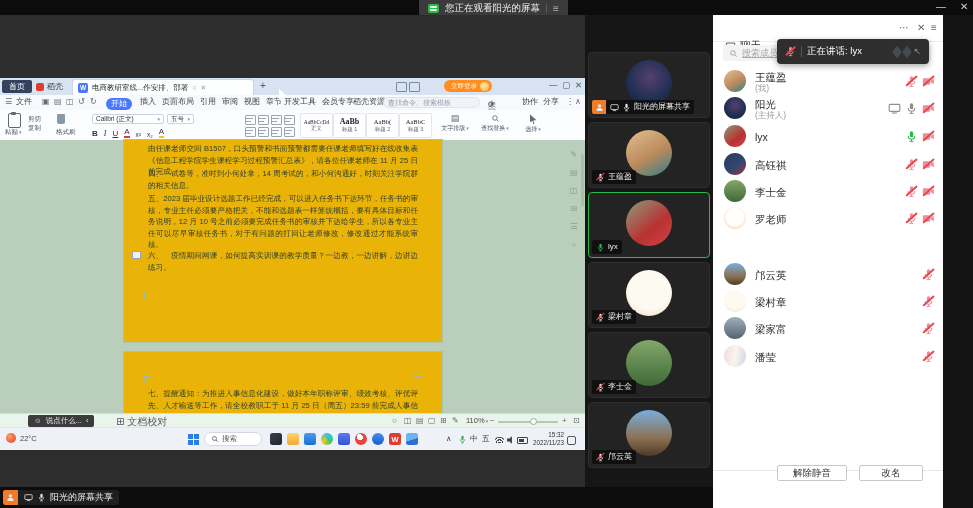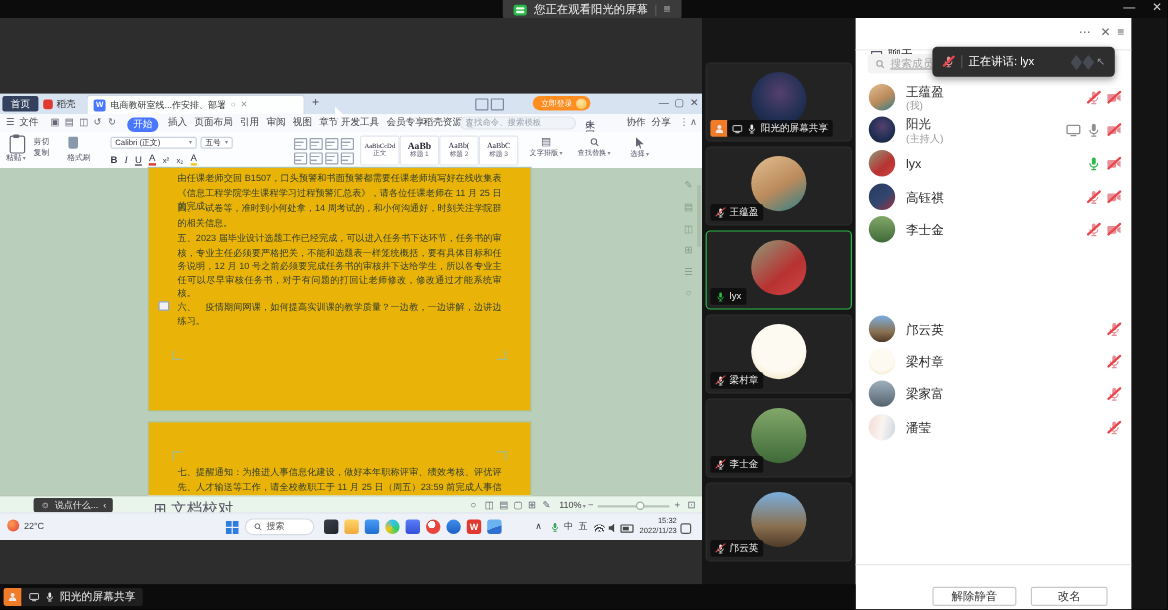--- a/index.html
+++ b/index.html
@@ -76,21 +76,21 @@
   .cornR{position:absolute;width:7px;height:7px;border-right:1px solid #9dbd9e;border-bottom:1px solid #9dbd9e;}
   .cmark{position:absolute;left:8px;top:111px;width:7px;height:6px;border:1px solid #8fa4c0;border-radius:1px;background:#eef2f8;}
   .vtools{position:absolute;left:570px;top:10px;display:flex;flex-direction:column;gap:9px;font-size:8px;color:#87a089;align-items:center;}
   .vscroll{position:absolute;left:581px;top:6px;width:3px;height:255px;}
   .vscroll .thumb{position:absolute;left:0;top:8px;width:3px;height:52px;background:#a9bfa9;border-radius:2px;}
   
   .wstatus{position:absolute;left:0;top:398px;width:585px;height:14px;background:#e9f4ea;border-top:1px solid #cfe2d0;}
   .hintpill{position:absolute;left:28px;top:1px;height:12px;background:#3c3c3c;border-radius:2px;display:flex;align-items:center;
             gap:4px;padding:0 6px;}
   .hintpill .hp{font-size:7.5px;color:#e8e8e8;line-height:1;}
-  .proof{position:absolute;left:128px;top:3px;font-size:13px;color:#556;line-height:1;}
+  .proof{position:absolute;left:116px;top:3px;font-size:10px;color:#556;line-height:1;}
   .sico{position:absolute;top:3px;font-size:8px;color:#667;line-height:1;}
   .ztrack{position:absolute;left:498px;top:7px;width:60px;height:2px;background:#b7c6b8;border-radius:1px;}
   .zknob{position:absolute;left:530px;top:4px;width:7px;height:7px;border-radius:50%;background:#fdfdfd;border:1px solid #9ab09b;box-sizing:border-box;}
   
   .tbar{position:absolute;left:0;top:412px;width:585px;height:22px;background:#eef2f8;border-top:1px solid #dfe5ee;}
   .weath{position:absolute;left:6px;top:5px;display:flex;align-items:center;gap:4px;}
   .weath .wic{width:10px;height:10px;border-radius:50%;background:radial-gradient(circle at 35% 35%,#ff9f5a,#e0392f);}
   .weath .wtx{font-size:7.5px;color:#444;}
   .winlogo{position:absolute;left:188px;top:6px;width:11px;height:11px;
            background:conic-gradient(#2f7de0 0 25%,#2f7de0 0 100%);
@@ -147,21 +147,21 @@
   .speaktip .deco{margin-left:auto;display:flex;align-items:center;gap:2px;}
   .speaktip .dia{width:8px;height:8px;background:#464a52;transform:rotate(45deg) skew(8deg,8deg);border-radius:1px;}
   .speaktip .arr{font-size:9px;color:#8a8f98;line-height:1;}
   .mrow{position:absolute;left:0;width:230px;height:27px;}
   .mav{position:absolute;left:11px;top:2px;width:22px;height:22px;border-radius:50%;}
   .mname{position:absolute;left:42px;top:0;height:27px;display:flex;flex-direction:column;justify-content:center;}
   .nm{font-size:10.5px;color:#2b2b2b;line-height:12px;white-space:nowrap;}
   .sub{font-size:8.5px;color:#9a9a9a;line-height:10px;}
   .mics{position:absolute;right:8px;top:7px;display:flex;gap:4px;align-items:center;}
   .pdiv{position:absolute;left:0;top:455px;width:230px;border-top:1px solid #e8e8e8;}
-  .pbtn{position:absolute;top:474px;height:16px;border:1px solid #c8c8c8;border-radius:2px;background:#fff;font-size:9.5px;color:#333;
+  .pbtn{position:absolute;top:450px;height:16px;border:1px solid #c8c8c8;border-radius:2px;background:#fff;font-size:9.5px;color:#333;
         display:flex;align-items:center;justify-content:center;box-sizing:border-box;}
   
   .av-yg{background:radial-gradient(circle at 52% 38%,#55406e 0%,#233055 55%,#131c32 100%);}
   .av-wyy{background:linear-gradient(150deg,#e2bf90 0%,#bb8a5c 55%,#2e7f8a 100%);}
   .av-lyx{background:linear-gradient(140deg,#8d9c7a 0%,#b83232 60%,#d04545 100%);}
   .av-gyq{background:linear-gradient(140deg,#2a3a60 0%,#31466f 55%,#a03040 100%);}
   .av-lsj{background:linear-gradient(180deg,#82a76a 0%,#3f6a38 100%);}
   .av-lls{background:radial-gradient(circle at 50% 45%,#ffffff 52%,#f2b27a 100%);}
   .av-xc{background:linear-gradient(135deg,#d8a8c0 0%,#a8b8d8 50%,#d8cfa0 100%);}
   .av-kyy{background:linear-gradient(180deg,#79aede 0%,#8a7050 62%,#4e3a28 100%);}
@@ -671,20 +671,38 @@
               <use href="#sym-mic"></use>
             </svg>
           </span>
         <span class="icw ic13 off c-red">
             <svg>
               <use href="#sym-cam"></use>
             </svg>
           </span>
       </div>
     </div>
+    <div class="mrow" style="top:190px;">
+      <span class="mav av-lls"></span>
+      <div class="mname">
+          <span class="nm">罗老师</span>
+        </div>
+      <div class="mics">
+        <span class="icw ic13 off c-red">
+            <svg>
+              <use href="#sym-mic"></use>
+            </svg>
+          </span>
+        <span class="icw ic13 off c-red">
+            <svg>
+              <use href="#sym-cam"></use>
+            </svg>
+          </span>
+      </div>
+    </div>
     <div class="mrow" style="top:246px;">
       <span class="mav av-kyy"></span>
       <div class="mname">
           <span class="nm">邝云英</span>
         </div>
       <div class="mics">
         <span class="icw ic13 off c-red">
             <svg>
               <use href="#sym-mic"></use>
             </svg>

